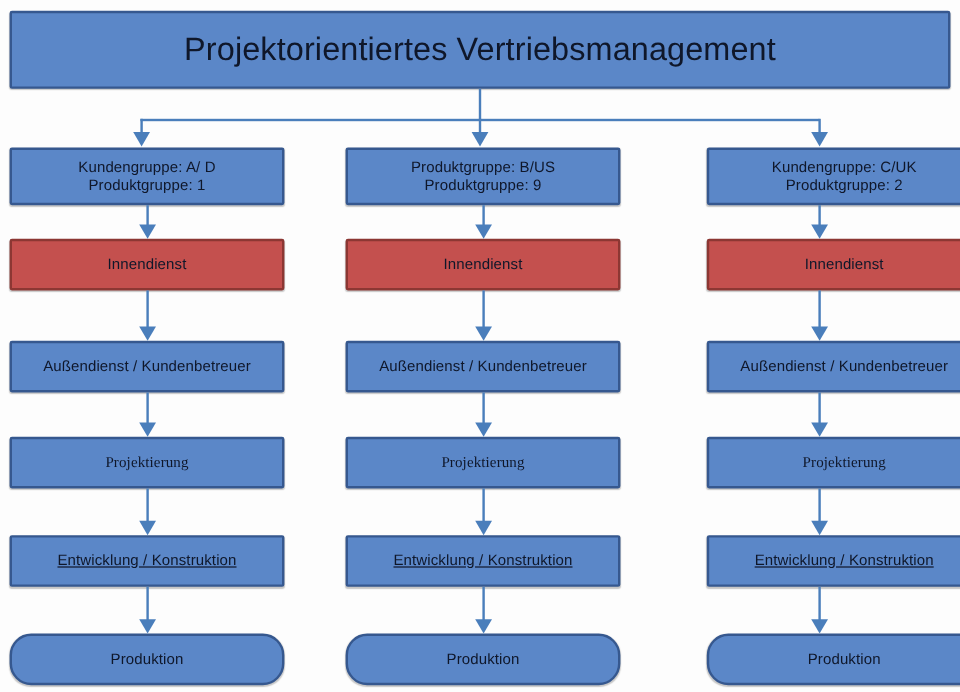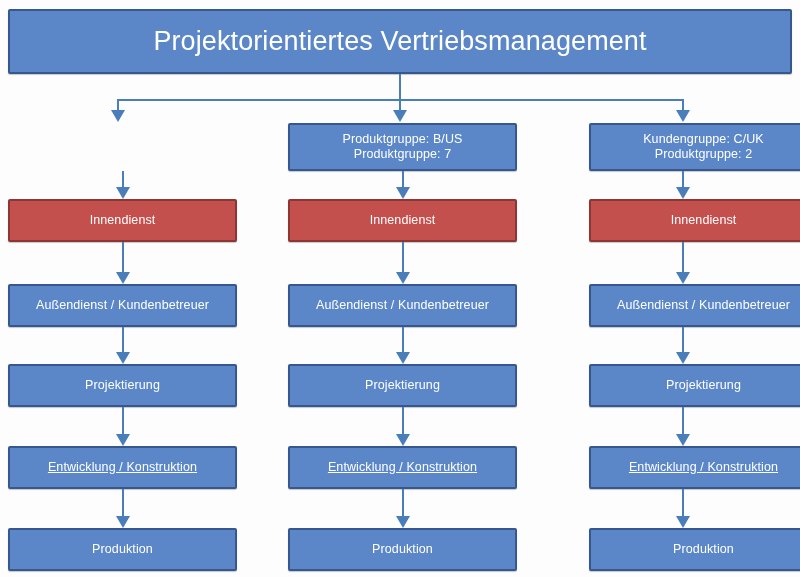--- a/index.html
+++ b/index.html
@@ -24,21 +24,21 @@
   }
 
   
   .box {
     position: absolute;
     box-sizing: border-box;
     display: flex;
     align-items: center;
     justify-content: center;
     text-align: right;
-    color: #ffffff;
+    color: #0f172a;
     line-height: 1.18;
     border-radius: 2px;
     letter-spacing: 0.1px;
   }
   .box.blue {
     background: #5b87c8;
     border: 2px solid #36588f;
     box-shadow: 0 1px 1px rgba(0,0,0,0.22);
   }
   .box.red {
@@ -73,23 +73,23 @@
 
   
   .col0 { left: 8px;   width: 229px; }
   .col1 { left: 288px; width: 229px; }
   .col2 { left: 589px; width: 229px; }
 
   
   .r-head  { top: 123px; }
   .r-innen { top: 199px; }
   .r-aussen{ top: 284px; }
-  .r-proj  { top: 364px; }
+  .r-proj  { top: 364px; font-family: Liberation Serif, serif; }
   .r-entw  { top: 446px; text-decoration: underline; }
-  .r-prod  { top: 528px; }
+  .r-prod  { top: 528px; border-radius: 18px; }
 
   
   .conn {
     position: absolute;
     background: #4a7ebb;
   }
   .v-line { width: 2px; }
   .h-line { height: 2px; }
 
   .arrowhead {
@@ -121,39 +121,43 @@
 
   <div class="conn v-line" id="bus-stem"></div>
   <div class="conn h-line" id="bus-rail"></div>
   <div class="conn v-line" id="bus-d0"></div>
   <div class="conn v-line" id="bus-d1"></div>
   <div class="conn v-line" id="bus-d2"></div>
   <div class="arrowhead" id="bus-a0"></div>
   <div class="arrowhead" id="bus-a1"></div>
   <div class="arrowhead" id="bus-a2"></div>
 
+  <div class="box blue header-box col0 r-head">
+    <span class="line">Kundengruppe: A/ D</span>
+    <span class="line">Produktgruppe: 1</span>
+  </div>
   <div class="box red row-box col0 r-innen">
     <span>Innendienst</span>
   </div>
   <div class="box blue row-box col0 r-aussen">
     <span>Außendienst / Kundenbetreuer</span>
   </div>
   <div class="box blue row-box col0 r-proj">
     <span>Projektierung</span>
   </div>
   <div class="box blue row-box col0 r-entw">
     <span>Entwicklung / Konstruktion</span>
   </div>
   <div class="box blue row-box col0 r-prod">
     <span>Produktion</span>
   </div>
 
   <div class="box blue header-box col1 r-head">
     <span class="line">Produktgruppe: B/US</span>
-    <span class="line">Produktgruppe: 7</span>
+    <span class="line">Produktgruppe: 9</span>
   </div>
   <div class="box red row-box col1 r-innen">
     <span>Innendienst</span>
   </div>
   <div class="box blue row-box col1 r-aussen">
     <span>Außendienst / Kundenbetreuer</span>
   </div>
   <div class="box blue row-box col1 r-proj">
     <span>Projektierung</span>
   </div>

